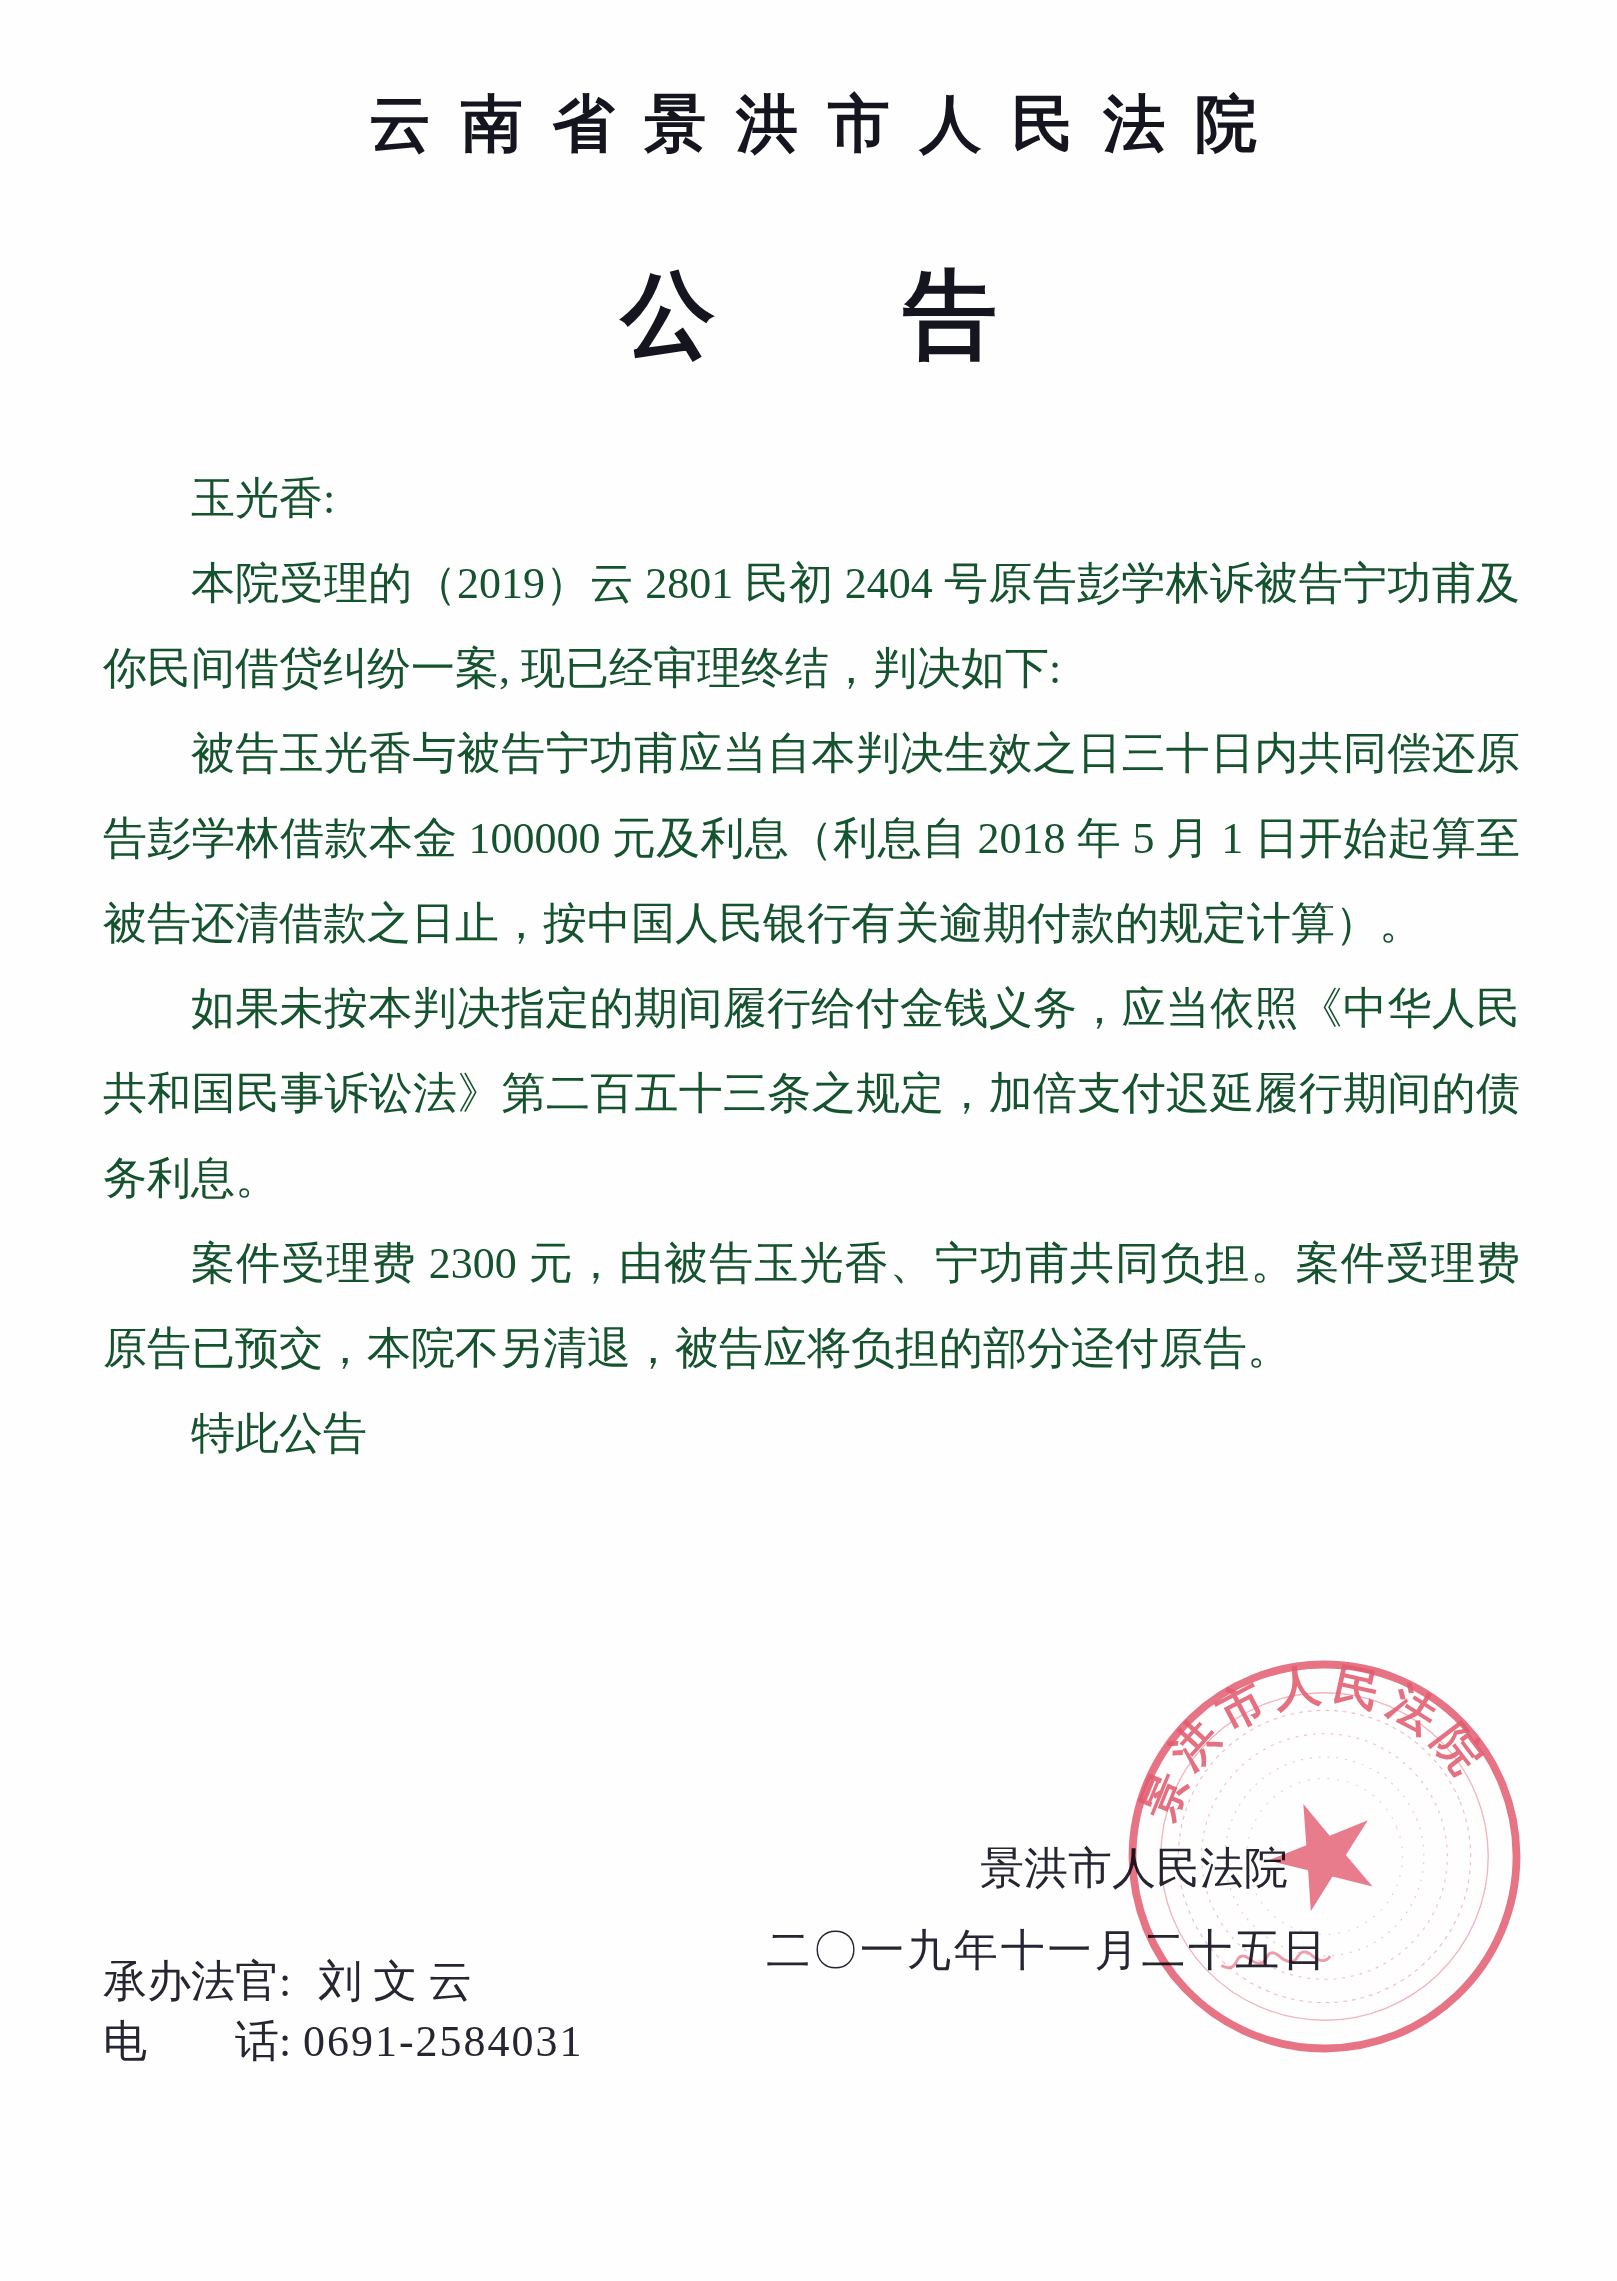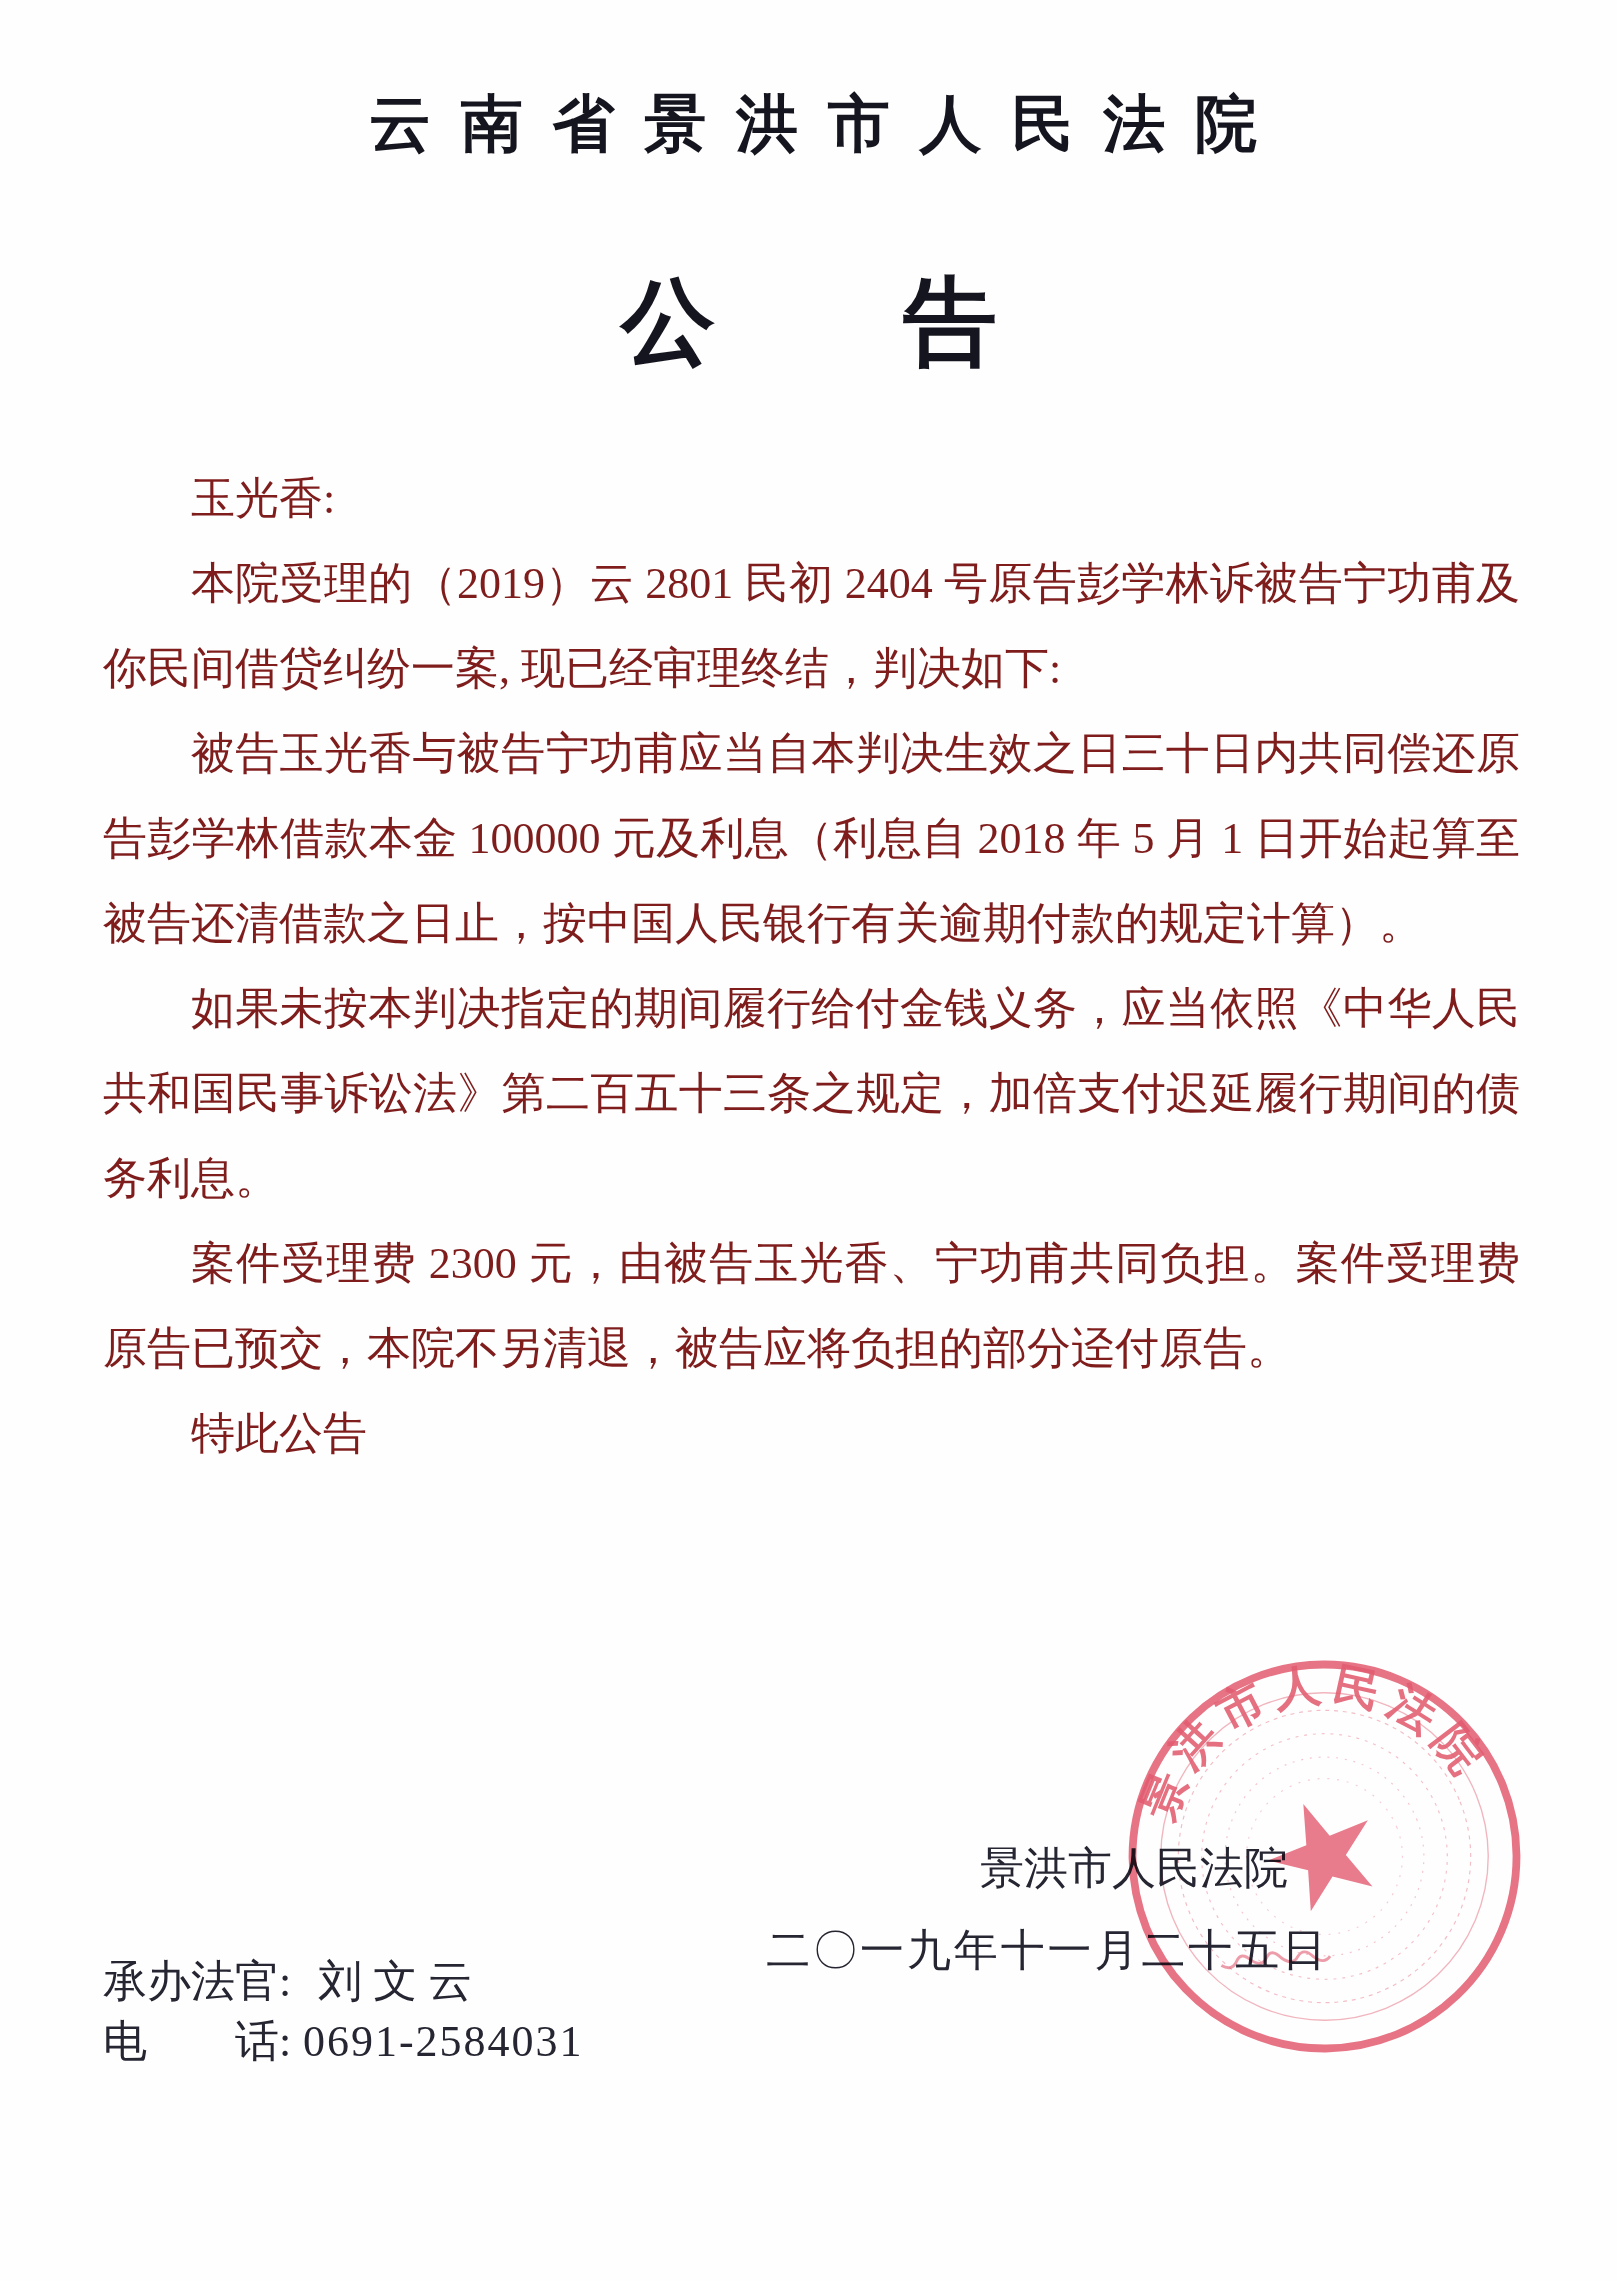--- a/index.html
+++ b/index.html
@@ -24,28 +24,29 @@
     white-space:nowrap;
     padding-left:8px;
   }
   .doc-title{
     margin:107px 0 0 0;
     text-align:center;
     font-size:94px;
     font-weight:bold;
     color:#15151f;
     line-height:1.05;
+    font-family:Liberation Mono, monospace;
   }
   .body-text{
     margin:84px 98px 0 103px;
     font-size:44px;
     line-height:85px;
     text-align:justify;
     text-justify:inter-ideograph;
-    color:#7f1d1d;
+    color:#14532d;
   }
   .body-text p{margin:0;text-indent:2em;}
   .sign-court{
     position:absolute;top:1847px;right:330px;
     font-size:44px;line-height:1;color:#262633;white-space:nowrap;
   }
   .sign-date{
     position:absolute;top:1929px;right:289px;
     font-size:44px;line-height:1;letter-spacing:2.9px;color:#262633;white-space:nowrap;text-align:right;
   }

